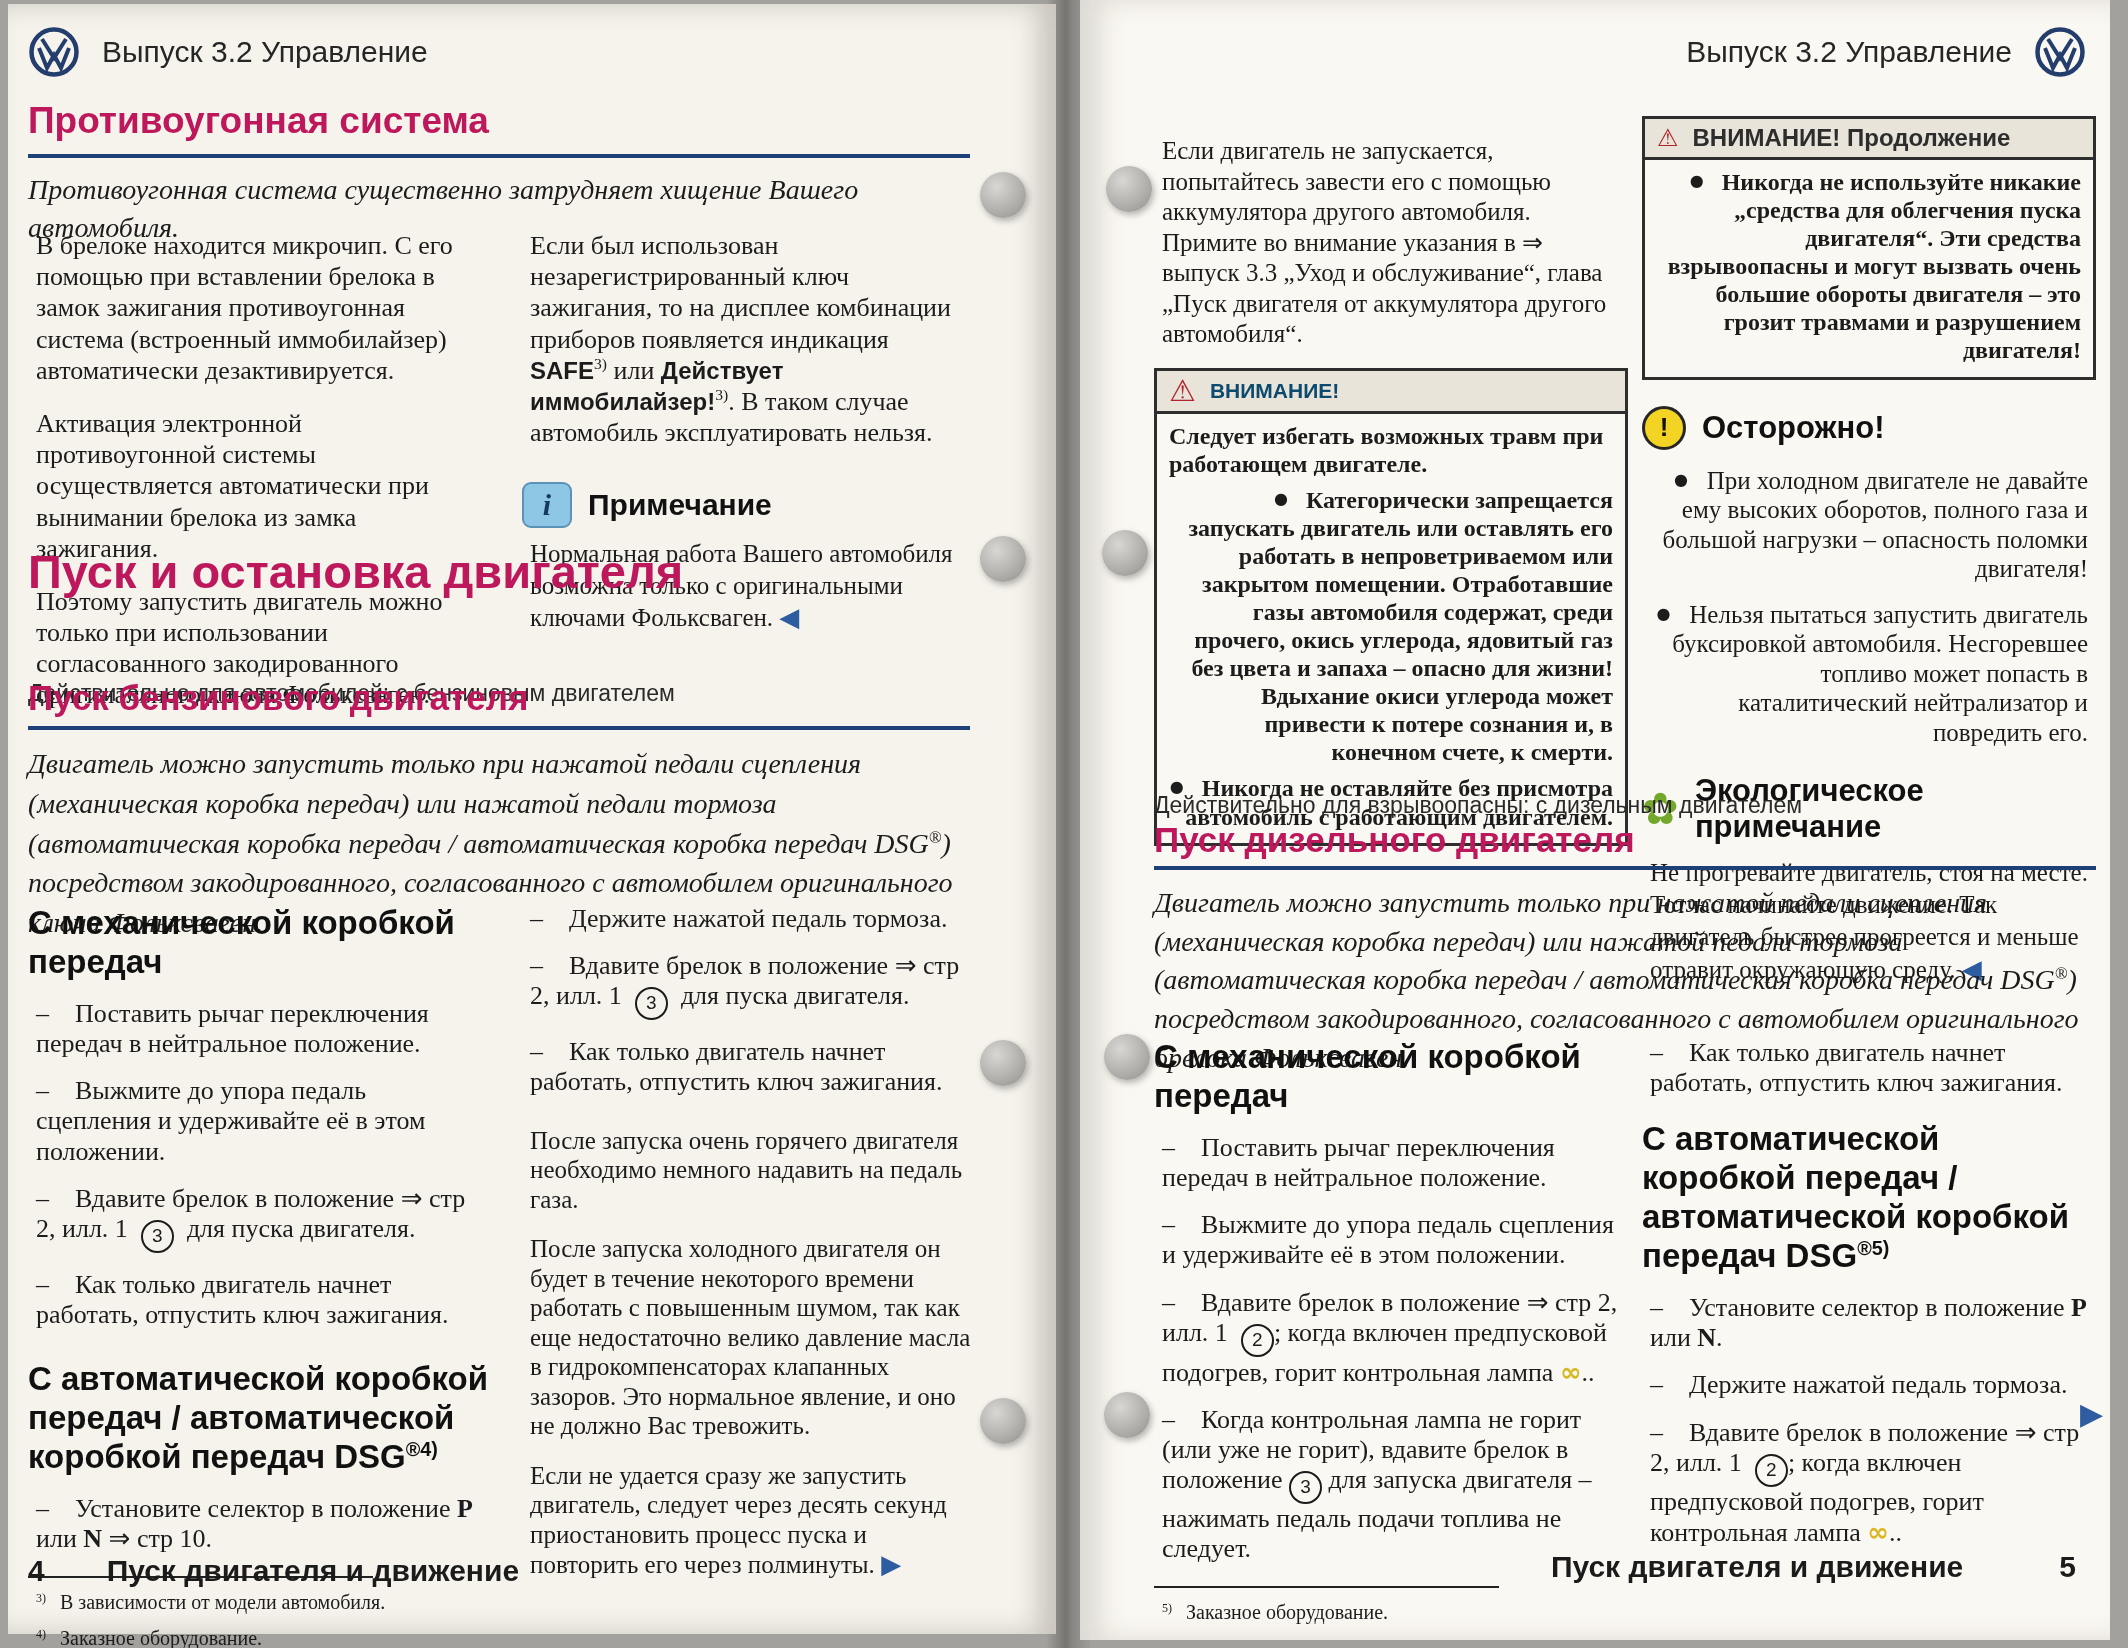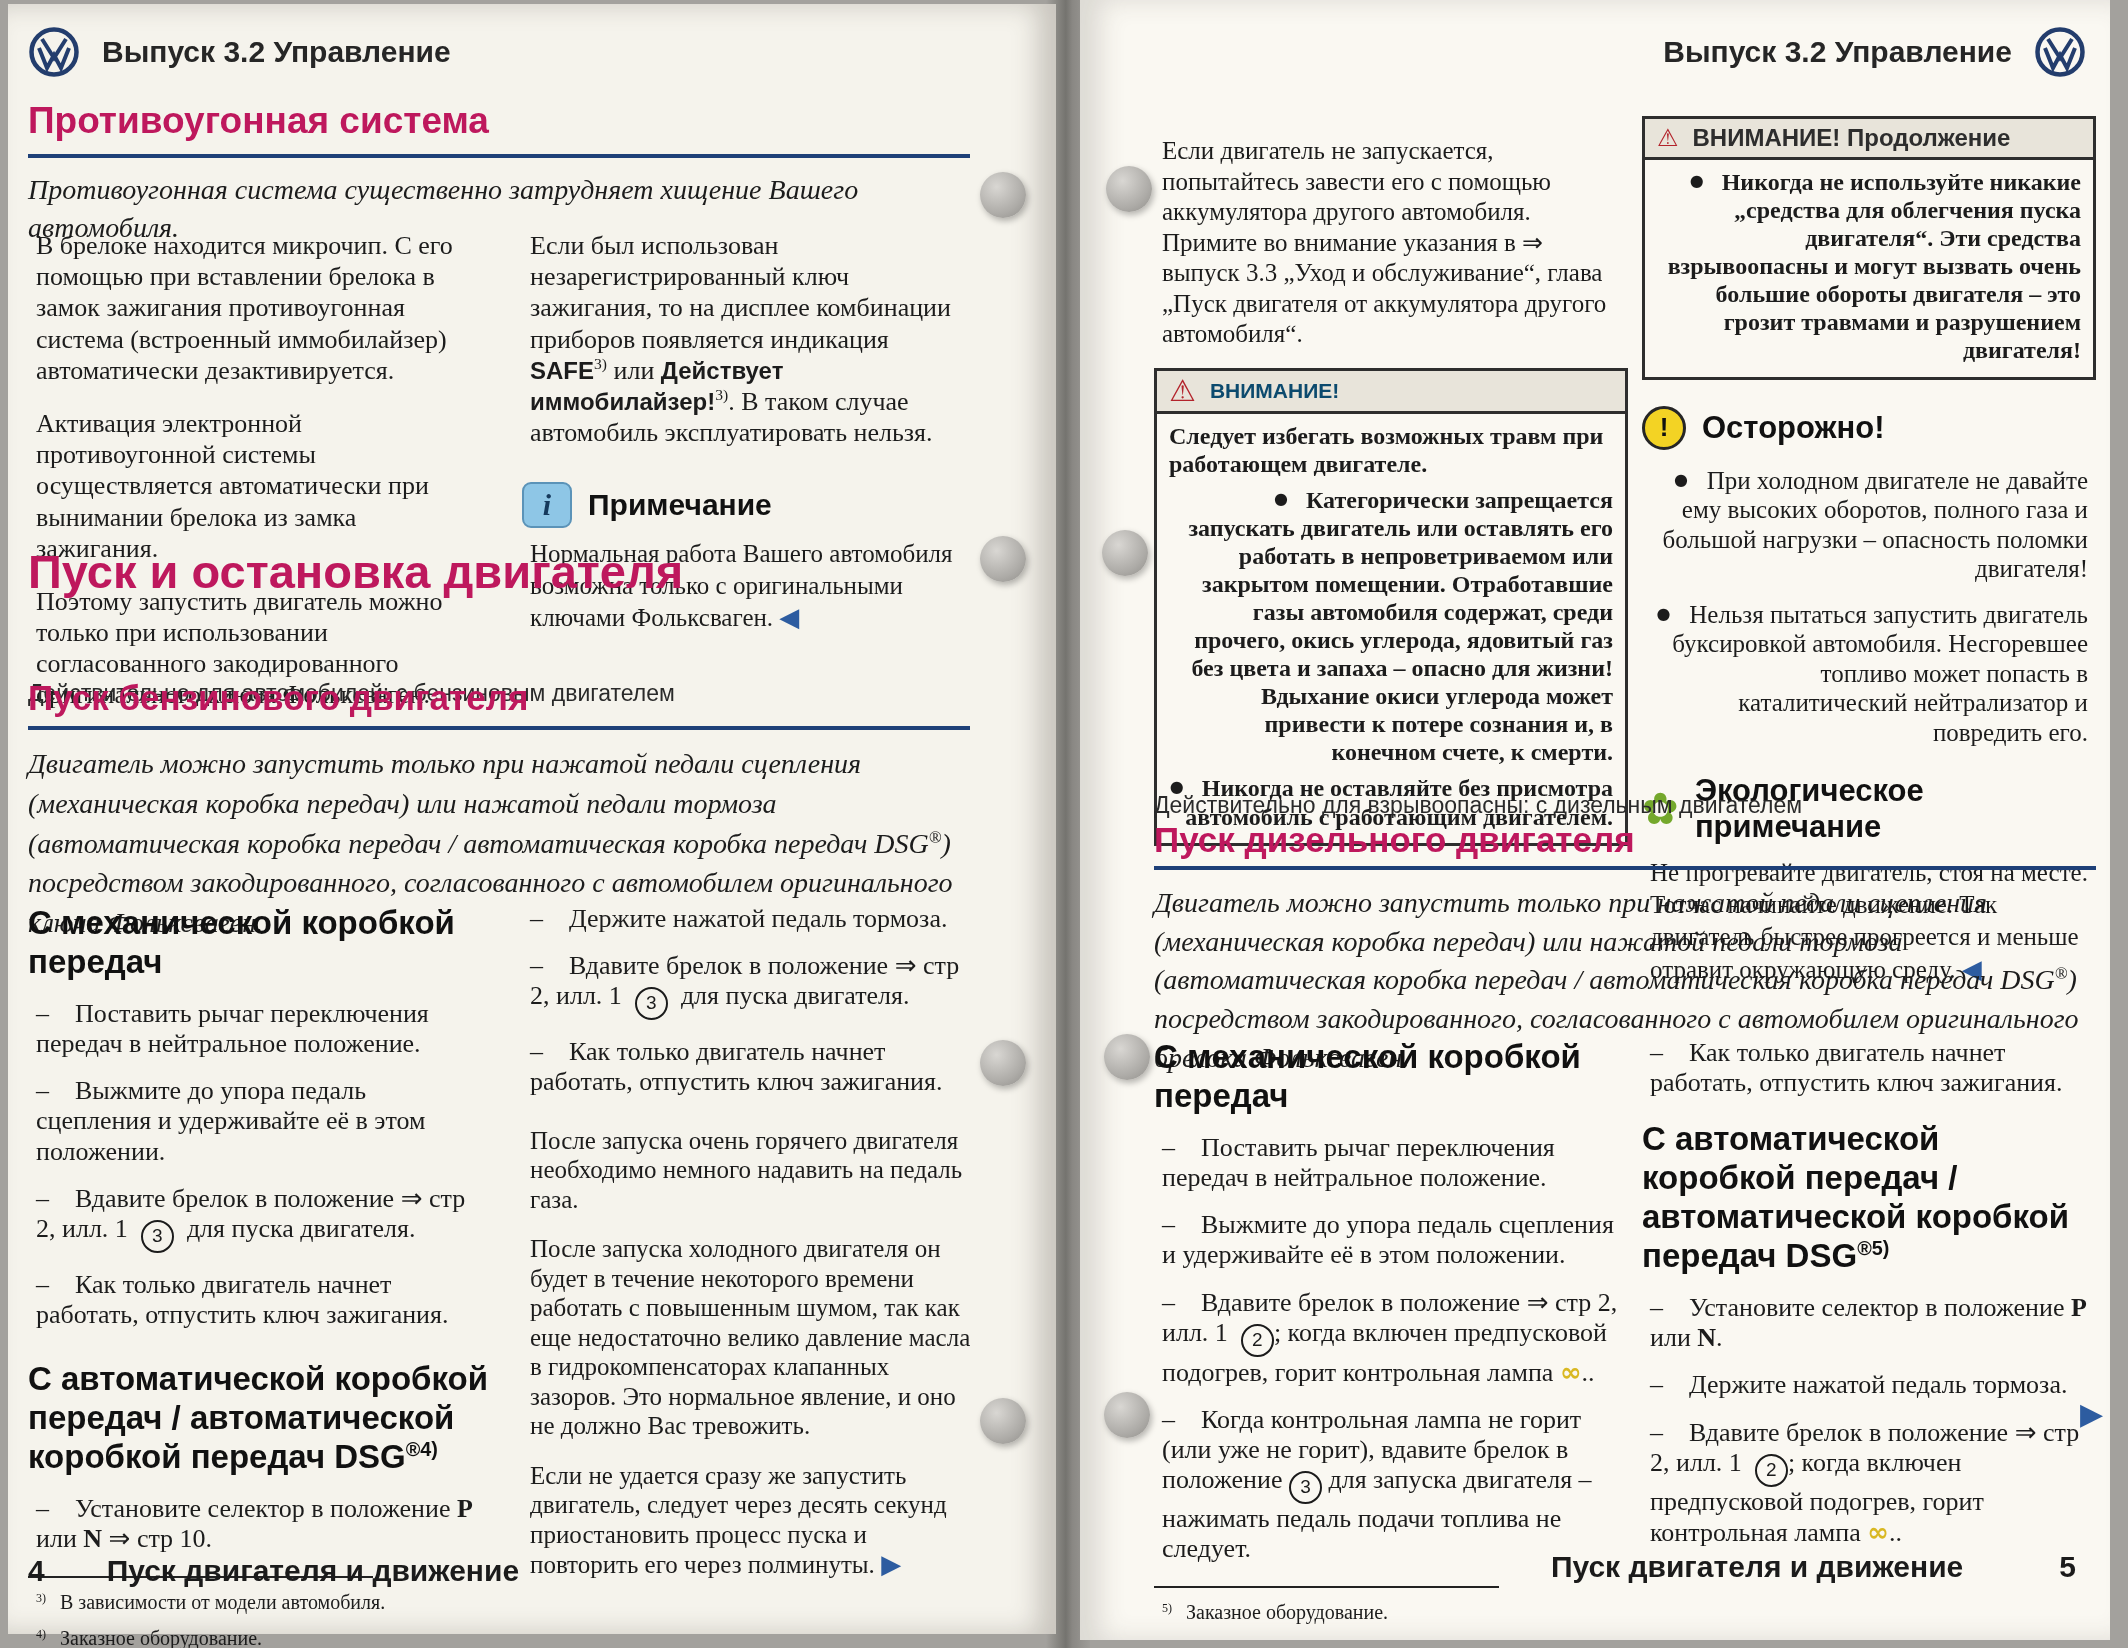--- a/index.html
+++ b/index.html
@@ -12,21 +12,21 @@
                 box-shadow: inset -18px 0 26px rgba(70,65,55,.25); }
   .page-right { left:1080px; top:0; width:1030px; height:1640px; background:#faf8f2;
                 box-shadow: inset 20px 0 26px rgba(70,65,55,.16); }
   .hole { position:absolute; width:46px; height:46px; border-radius:50%;
           background:radial-gradient(circle at 36% 32%, #d9d7d3, #aeaca8 62%, #908e8a);
           box-shadow:2px 3px 6px rgba(0,0,0,.28); }
   .abs { position:absolute; }
   .h-blue { font-family:"Liberation Sans", sans-serif; font-weight:bold; color:#be185d; }
   .rule-blue { position:absolute; height:4px; background:#1e4078; }
   .hdr { display:flex; align-items:center; gap:22px; }
-  .hdr-title { font-family:"Liberation Sans", sans-serif; font-weight:bold; font-size:30px; color:#262626; }
+  .hdr-title { font-family:"Liberation Sans", sans-serif; font-weight:normal; font-size:30px; color:#262626; }
   .intro-i { font-style:italic; font-size:28px; line-height:1.35; }
   .col p { margin:8px; }
   .para { font-size:26px; line-height:1.2; margin-top:22px !important; }
   .para.first { margin-top:0 !important; }
   .item { font-size:26px; line-height:1.16; margin-top:17px !important; white-space:pre-wrap; }
   .item.first { margin-top:0 !important; }
   .smallp { font-size:25px; line-height:1.18; margin-top:20px !important; white-space:pre-wrap; }
   .subhead { font-family:"Liberation Sans", sans-serif; font-weight:bold; color:#111;
              font-size:33px; line-height:1.18; margin:26px 0 6px 0 !important; }
   .subhead.first { margin-top:0 !important; }

